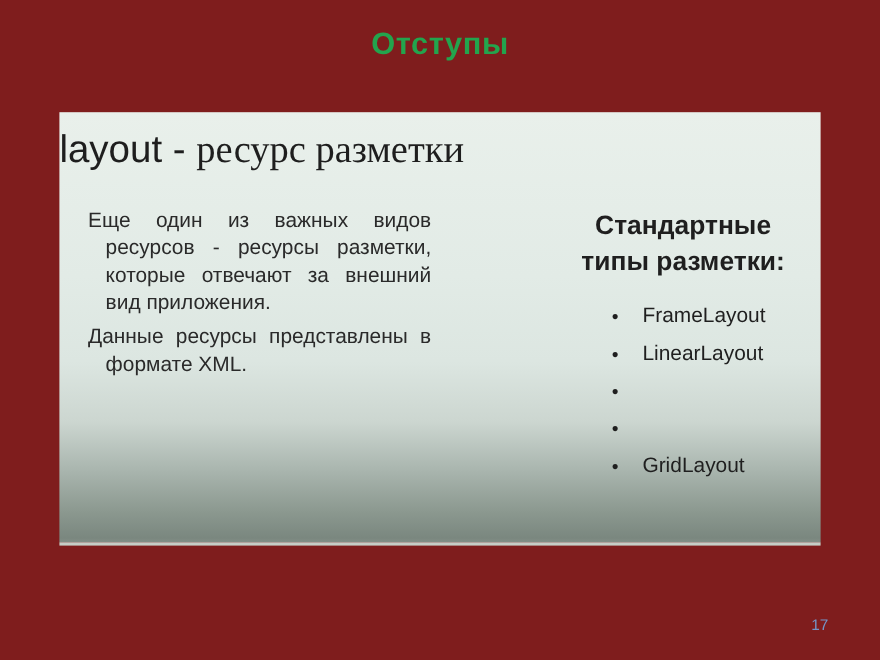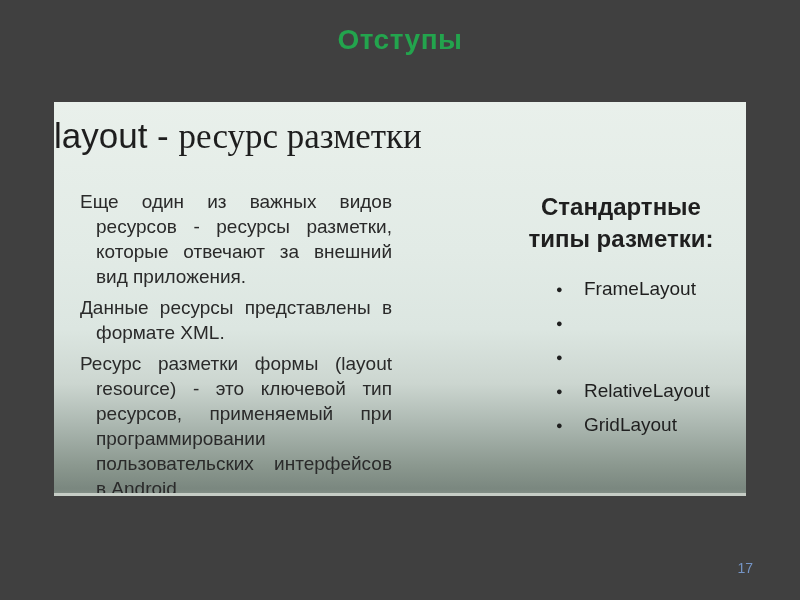--- a/index.html
+++ b/index.html
@@ -5,21 +5,21 @@
   html, body {
     margin: 0;
     padding: 0;
     background: #ffffff;
     font-family: "Liberation Sans", sans-serif;
   }
   .page {
     position: relative;
     width: 800px;
     height: 600px;
-    background: #404040;
+    background: #7f1d1d;
     overflow: hidden;
   }
   .page-title {
     position: absolute;
     top: 24px;
     left: 0;
     width: 100%;
     margin: 0;
     text-align: center;
     font-size: 28px;
@@ -127,39 +127,38 @@
 
   <div class="slide-image">
 
     <div class="slide-title"><span class="latin">layout - </span><span class="serif">ресурс разметки</span></div>
 
     <div class="columns">
 
       <div class="left-col">
         <p>Еще один из важных видов ресурсов - ресурсы разметки, которые отвечают за внешний вид приложения.</p>
         <p>Данные ресурсы представлены в формате XML.</p>
-        <p>Ресурс разметки формы (layout resource) - это ключевой тип ресурсов, применяемый при программировании пользовательских интерфейсов в Android.</p>
       </div>
 
       <div class="right-col">
         <div class="col-heading">Стандартные типы разметки:</div>
         <ul class="layout-list">
           <li>
             <span class="bullet">●</span>
             <span>FrameLayout</span>
           </li>
           <li>
             <span class="bullet">●</span>
+            <span>LinearLayout</span>
           </li>
           <li>
             <span class="bullet">●</span>
           </li>
           <li>
             <span class="bullet">●</span>
-            <span>RelativeLayout</span>
           </li>
           <li>
             <span class="bullet">●</span>
             <span>GridLayout</span>
           </li>
         </ul>
       </div>
 
     </div>
   </div>

